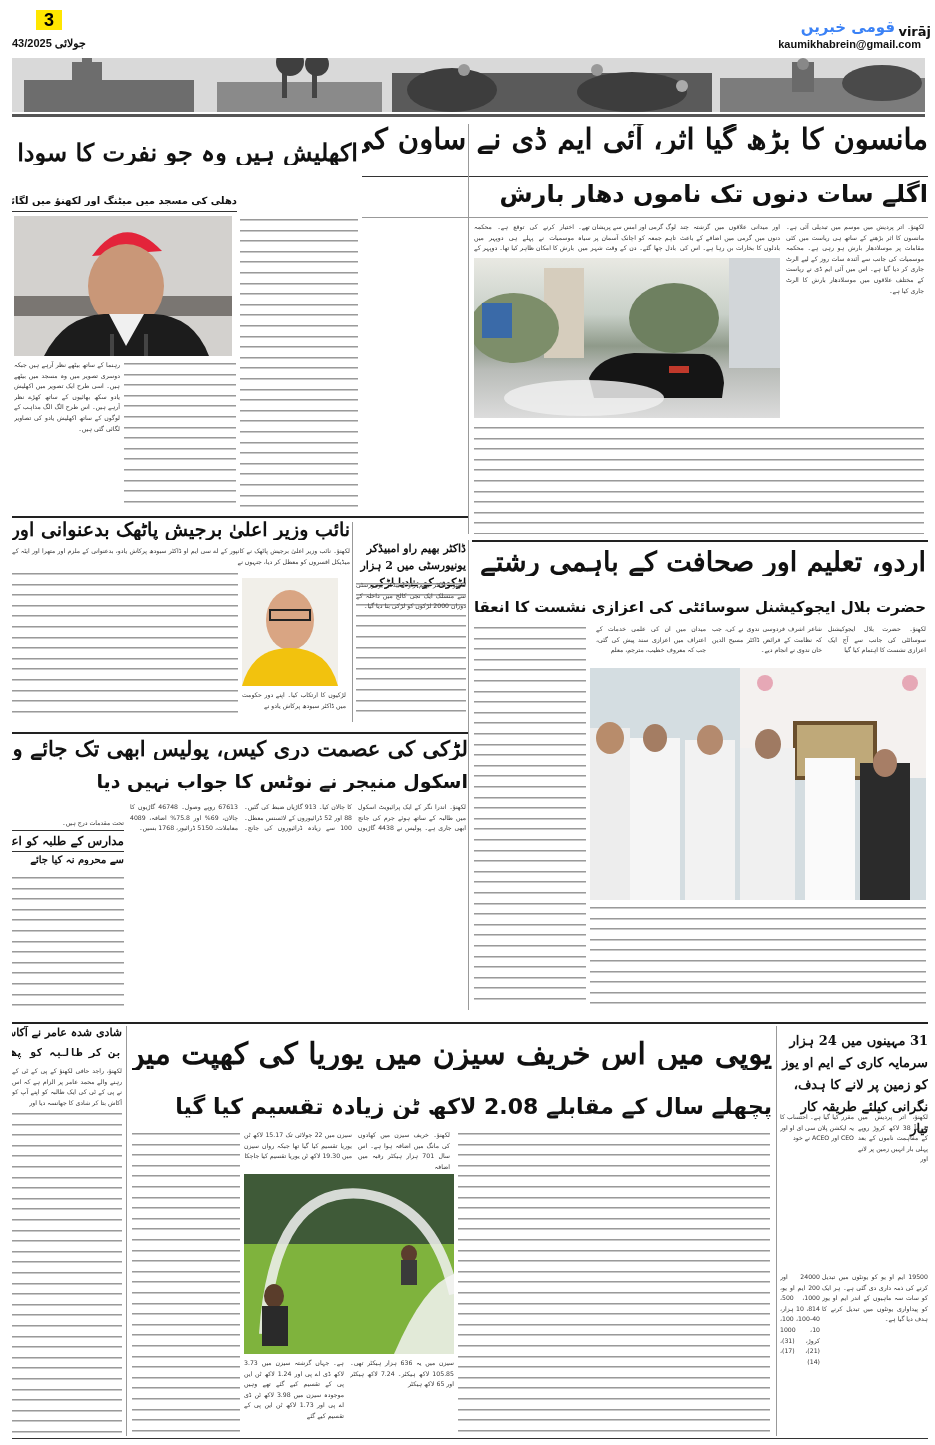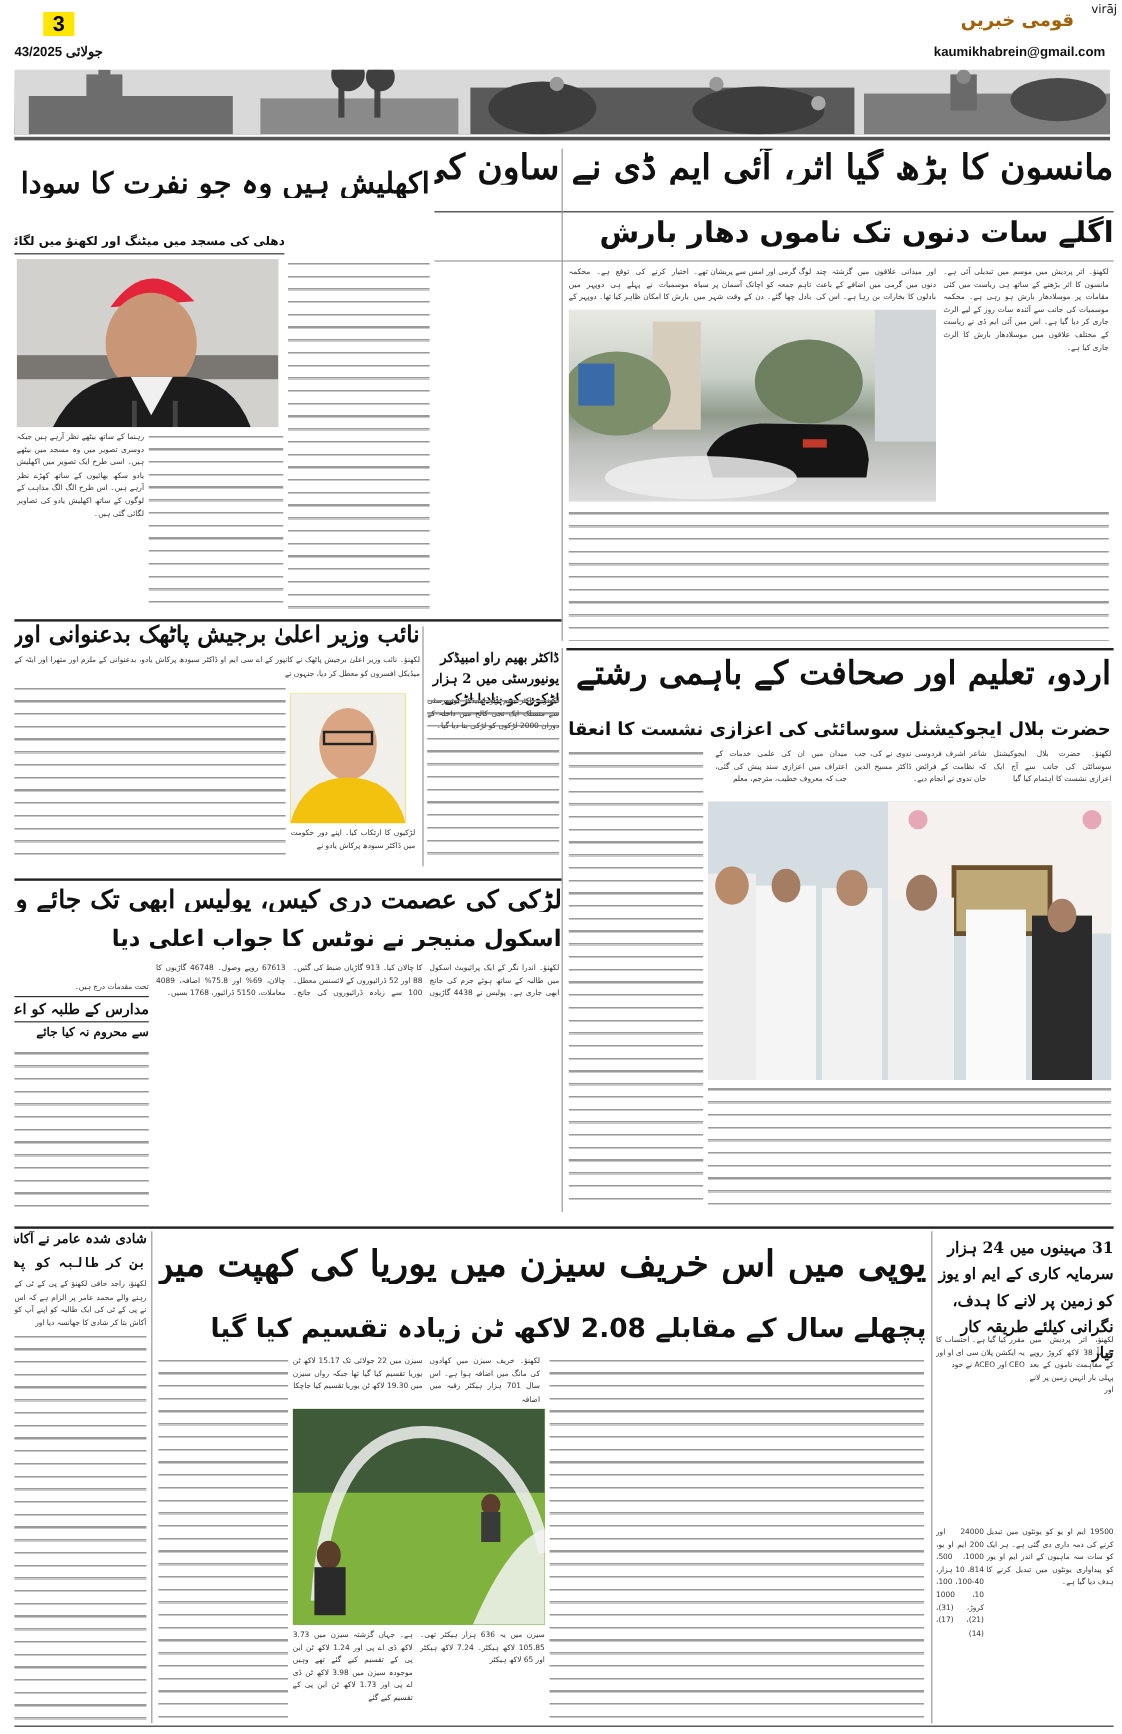--- a/index.html
+++ b/index.html
@@ -5,22 +5,22 @@
   * { box-sizing: border-box; margin: 0; padding: 0; }
   html, body { width: 935px; height: 1445px; background: #ffffff; overflow: hidden; }
   body { font-family: "DejaVu Sans", sans-serif; color: #111; position: relative; }
 
   
   .masthead { position: absolute; left: 0; top: 0; width: 935px; height: 58px; }
   .page-no { position: absolute; left: 36px; top: 10px; width: 26px; height: 20px; background: #ffe600; color: #000;
              font-family: "Liberation Sans", sans-serif; font-weight: bold; font-size: 18px; line-height: 20px; text-align: center; }
   .issue-date { position: absolute; left: 12px; top: 37px; font-family: "Liberation Sans", sans-serif; font-weight: bold; font-size: 11px; }
   .section-title { position: absolute; left: 330px; top: 10px; font-family: "Liberation Sans", sans-serif; font-weight: bold; font-size: 23px; letter-spacing: -0.3px; }
-  .brand { position: absolute; right: 18px; top: 8px; font-family: "DejaVu Sans", sans-serif; font-weight: bold; font-size: 15px; color: #a16207; }
-  .brand-logo { position: absolute; right: 4px; top: 3px; font-size: 10px; font-weight: normal; }
+  .brand { position: absolute; right: 18px; top: 18px; font-family: "DejaVu Sans", sans-serif; font-weight: bold; font-size: 15px; color: #3b82f6; }
+  .brand-logo { position: absolute; right: 4px; top: 24px; font-size: 13px; font-weight: bold; }
   .email { position: absolute; right: 14px; top: 38px; font-family: "Liberation Sans", sans-serif; font-weight: bold; font-size: 11px; text-align: center; }
 
   
   .banner { position: absolute; left: 12px; top: 58px; width: 913px; height: 54px; overflow: hidden;
             background: linear-gradient(180deg, #e8e8e8 0%, #cfcfcf 40%, #8d8d8d 100%); }
   .banner svg { display: block; }
   .banner-rule { position: absolute; left: 12px; top: 114px; width: 913px; height: 3px; background: #555; }
 
   
   .urdu { direction: rtl; text-align: right; font-family: "DejaVu Sans", sans-serif; }
@@ -182,21 +182,21 @@
 
   <div class="body-text urdu lines" style="position:absolute; left:474px; top:624px; width:112px; height:380px;"></div>
   <div class="body-text urdu lines" style="position:absolute; left:590px; top:904px; width:336px; height:100px;"></div>
 </section>
 
 <div class="rule-v" style="left:468px; top:540px; height:470px;"></div>
 
 <section>
   <div class="rule-h2" style="left:12px; top:732px; width:456px;"></div>
   <h1 class="hl-big urdu" style="position:absolute; left:12px; top:738px; width:456px; font-size:21px;">لڑکی کی عصمت دری کیس، پولیس ابھی تک جائے وقوعہ کی شناخت نہیں کرسکی</h1>
-  <h2 class="hl-block urdu" style="position:absolute; left:12px; top:770px; width:456px; font-size:19px; letter-spacing:2px;">اسکول منیجر نے نوٹس کا جواب اعلی دیا</h2>
+  <h2 class="hl-block urdu" style="position:absolute; left:12px; top:770px; width:456px; font-size:19px; letter-spacing:2px;">اسکول منیجر نے نوٹس کا جواب نہیں دیا</h2>
   <div class="body-text urdu" style="position:absolute; left:130px; top:802px; width:336px; height:206px; column-count:3; column-gap:6px;">لکھنؤ۔ اندرا نگر کے ایک پرائیویٹ اسکول میں طالبہ کے ساتھ ہوئے جرم کی جانچ ابھی جاری ہے۔ پولیس نے 4438 گاڑیوں کا چالان کیا۔ 913 گاڑیاں ضبط کی گئیں۔ 88 اور 52 ڈرائیوروں کے لائسنس معطل۔ 100 سے زیادہ ڈرائیوروں کی جانچ۔ 67613 روپے وصول۔ 46748 گاڑیوں کا چالان، 69% اور 75.8% اضافہ، 4089 معاملات، 5150 ڈرائیور، 1768 بسیں۔</div>
 </section>
 
 <section>
   <div class="body-text urdu" style="position:absolute; left:12px; top:818px; width:112px; height:10px;">تحت مقدمات درج ہیں۔</div>
   <div class="rule-h" style="left:12px; top:830px; width:112px;"></div>
   <h2 class="sub-hl urdu" style="position:absolute; left:12px; top:834px; width:112px; font-size:12px;">مدارس کے طلبہ کو اعلیٰ تعلیم</h2>
   <div class="rule-h" style="left:12px; top:851px; width:112px;"></div>
   <h3 class="sub-hl urdu" style="position:absolute; left:12px; top:854px; width:112px; font-size:10px;">سے محروم نہ کیا جائے</h3>
   <div class="body-text urdu lines" style="position:absolute; left:12px; top:874px; width:112px; height:134px;"></div>

